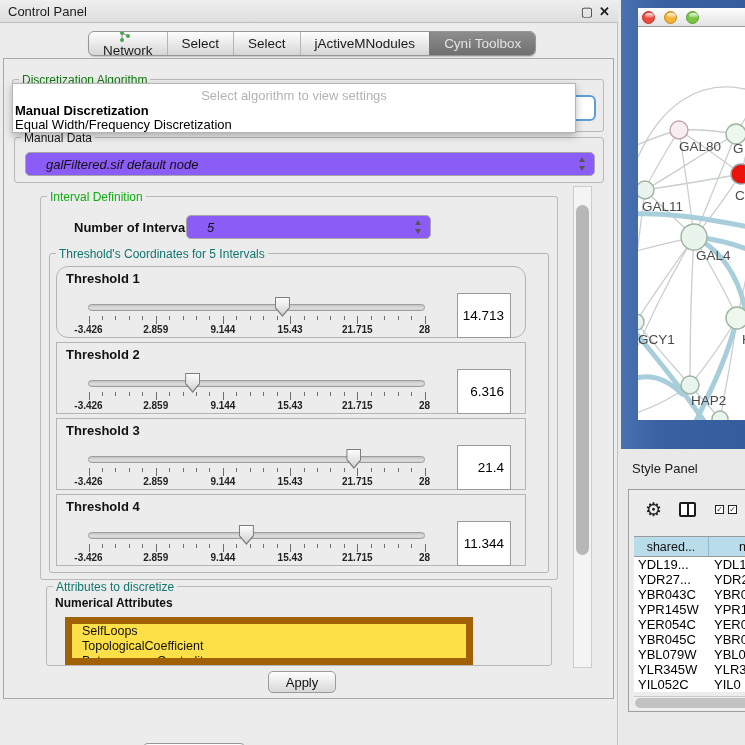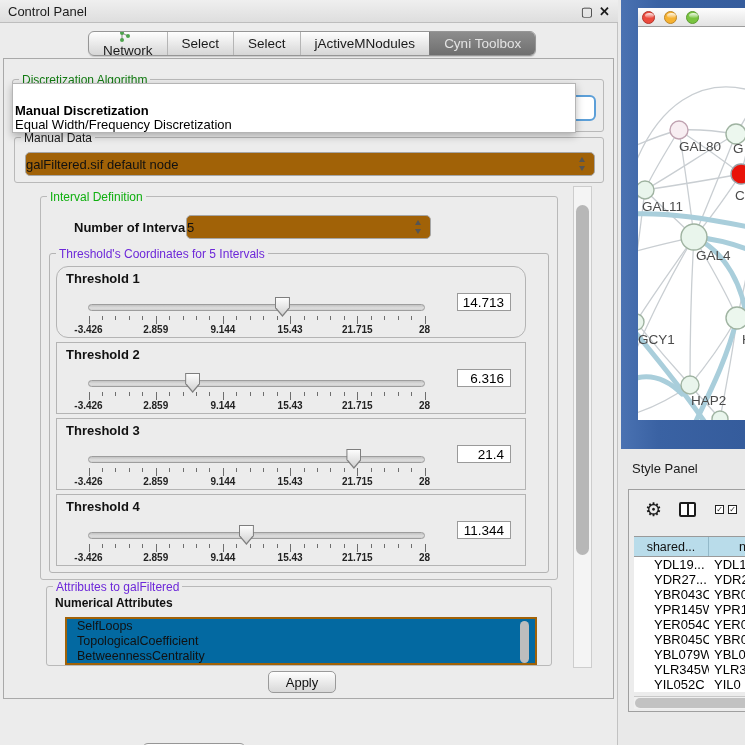--- a/index.html
+++ b/index.html
@@ -33,21 +33,21 @@
   .check-ic { position:absolute; top:15px; width:9px; height:9px; border:1.5px solid #222;
               font-size:8px; line-height:7px; text-align:center; color:#222; background:#fff; }
   #tb-table { position:absolute; left:5px; top:46px; width:150px; }
   .tb-headrow { display:flex; height:21px; border-top:1px solid #9a9a9a; border-bottom:1px solid #9a9a9a; }
   .tb-hcell { background:#b9dcea; border-right:1px solid #93b9c9; font-size:12.5px; color:#111;
               display:flex; align-items:center; justify-content:center; }
   .tb-hcell:nth-child(1){ width:75px; }
   .tb-hcell:nth-child(2){ width:75px; }
   .tb-row { display:flex; height:15px; background:#fff; font-size:13px; color:#000; }
   .tb-cell { overflow:hidden; white-space:nowrap; }
-  .tb-cell:nth-child(1){ width:75px; padding-left:20px; }
+  .tb-cell:nth-child(1){ width:75px; padding-left:4px; }
   .tb-cell:nth-child(2){ width:75px; padding-left:5px; }
   #tb-rows { background:#fff; }
   #tb-hscroll { position:absolute; left:5px; top:206px; width:120px; height:13px; background:#f0f0f0;
                 border-top:1px solid #c9c9c9; }
   #tb-hthumb { position:absolute; left:1px; top:1px; width:117px; height:10px; background:#c2c2c2; border-radius:5px; }
 
   
   #control-panel { position:absolute; left:0; top:0; width:618px; height:745px; background:#ececec;
                    border-right:1px solid #c2c2c2; }
   #cp-titlebar { position:absolute; left:0; top:0; width:618px; height:23px;
@@ -67,26 +67,26 @@
   .tab.selected { background:linear-gradient(#8d8d8d,#6f6f6f); color:#e3e3e3; border-left-color:#7a7a7a; }
   .tab .ticon { margin-right:6px; display:inline-flex; }
 
   #content-frame { position:absolute; left:3px; top:58px; width:611px; height:641px;
                    border:1px solid #a9a9a9; background:#ececec; }
 
   .groupbox { position:absolute; border:1px solid #b9b9b9; border-radius:3px; }
   .group-title { position:absolute; top:-7px; left:6px; background:#ececec; padding:0 3px; font-size:12px; }
   .gt-green { color:#0faf0f; }
   .gt-dgreen { color:#127a12; }
-  .gt-blue { color:#6d28d9; }
+  .gt-blue { color:#0f766e; }
   .gt-black { color:#1a1a1a; }
 
   
-  .combo { position:absolute; background:#a16207; border:1px solid #a6a6a6; border-radius:5px;
-           font-size:13px; color:#111; display:flex; align-items:center; padding-left:0; }
+  .combo { position:absolute; background:#8b5cf6; border:1px solid #a6a6a6; border-radius:5px;
+           font-size:13px; color:#111; display:flex; align-items:center; padding-left:20px;font-style:italic; }
   .stepper { position:absolute; right:7px; top:50%; transform:translateY(-50%); width:9px; height:14px; }
   .stepper::before { content:""; position:absolute; left:1px; top:0; border-left:3.5px solid transparent;
                      border-right:3.5px solid transparent; border-bottom:5px solid #555; }
   .stepper::after  { content:""; position:absolute; left:1px; bottom:0; border-left:3.5px solid transparent;
                      border-right:3.5px solid transparent; border-top:5px solid #555; }
 
   
   #algo-combo-fragment { position:absolute; left:560px; top:95px; width:36px; height:26px;
                          background:#fff; border:2px solid #5c9fd8; border-radius:6px; }
   #algo-popup { position:absolute; left:12px; top:83px; width:564px; height:50px; background:#fff;
@@ -107,27 +107,27 @@
   .thr-track { position:absolute; left:31px; top:37px; width:337px; height:7px; border-radius:4px;
                border:1px solid #9d9d9d; background:linear-gradient(#c2c2c2,#dedede 60%,#cfcfcf); }
   .thr-thumb { position:absolute; top:30px; width:15px; height:20px;
                clip-path:polygon(0 0,100% 0,100% 55%,50% 100%,0 55%); background:#7e7e7e; }
   .thr-thumb::after { content:""; position:absolute; left:1px; top:1px; right:1px; bottom:2px;
                clip-path:polygon(0 0,100% 0,100% 55%,50% 100%,0 55%); background:linear-gradient(#fdfdfd,#d2d2d2); }
   .tick { position:absolute; width:1px; background:#6e6e6e; top:49px; height:4px; }
   .tick.major { height:8px; }
   .tick-label { position:absolute; top:57px; width:60px; margin-left:-30px; text-align:center;
                 font-size:10px; font-weight:bold; color:#222; }
-  .thr-value { position:absolute; left:400px; top:26px; width:54px; height:18px; background:#fff;
+  .thr-value { position:absolute; left:400px; top:26px; width:54px; height:45px; background:#fff;
                border:1px solid #9a9a9a; font-size:13.5px; text-align:right; padding-right:6px;
                font-family:"Liberation Sans", sans-serif; color:#000; }
 
   
-  #attr-list { position:absolute; left:18px; top:30px; width:472px; height:48px; background:#0369a1;
-               border:2px solid #a16207; overflow:hidden; }
+  #attr-list { position:absolute; left:18px; top:30px; width:408px; height:48px; background:#fde047;
+               border:7px solid #a16207; overflow:hidden; }
   .attr-item { font-size:12.5px; color:#111; padding-left:10px; height:15px; line-height:15px; white-space:nowrap; }
   #attr-vscroll { position:absolute; left:453px; top:2px; width:9px; height:42px; background:#bdbdbd; border-radius:5px; }
   #numeric-label { position:absolute; left:8px; top:9px; font-size:12px; font-weight:bold; color:#111; }
 
   #apply-btn { position:absolute; left:268px; top:671px; width:68px; height:22px;
                background:linear-gradient(#fefefe,#d8d8d8); border:1px solid #9a9a9a; border-radius:5px;
                font-size:13px; color:#111; display:flex; align-items:center; justify-content:center; }
 
   #bottom-tabs { position:absolute; left:142px; top:703px; height:24px; display:flex;
                  border:1px solid #969696; border-radius:6px; overflow:hidden;
@@ -481,36 +481,37 @@
           <div class="tick-label" style="left: 165.9px;">9.144</div>
           <div class="tick-label" style="left: 233.1px;">15.43</div>
           <div class="tick-label" style="left: 300.3px;">21.715</div>
           <div class="tick-label" style="left: 367.5px;">28</div>
           <div class="thr-thumb" style="left: 181.918px;"></div>
           <input class="thr-value" value="11.344" style="">
         </div>
       </div>
 
     <div class="groupbox" id="attrs-group">
-      <span class="group-title gt-blue">Attributes to galFiltered</span>
+      <span class="group-title gt-blue">Attributes to discretize</span>
       <span id="numeric-label">Numerical Attributes</span>
       <div id="attr-list">
 
       <div class="attr-item">SelfLoops</div>
           <div class="attr-item">TopologicalCoefficient</div>
           <div class="attr-item">BetweennessCentrality</div>
           <div id="attr-vscroll"></div>
         </div>
     </div>
 
     <div id="apply-btn">Apply</div>
 
     <div id="bottom-tabs">
         <div class="tab">Impute Data</div>
       </div>
 
     <div id="algo-popup">
+      <div id="algo-prompt">Select algorithm to view settings</div>
     <div class="algo-option bold" style="top: 19px;">Manual Discretization</div>
         <div class="algo-option" style="top: 33px;">Equal Width/Frequency Discretization</div>
       </div>
   </div>
 
 </div>
 
 </body></html>

